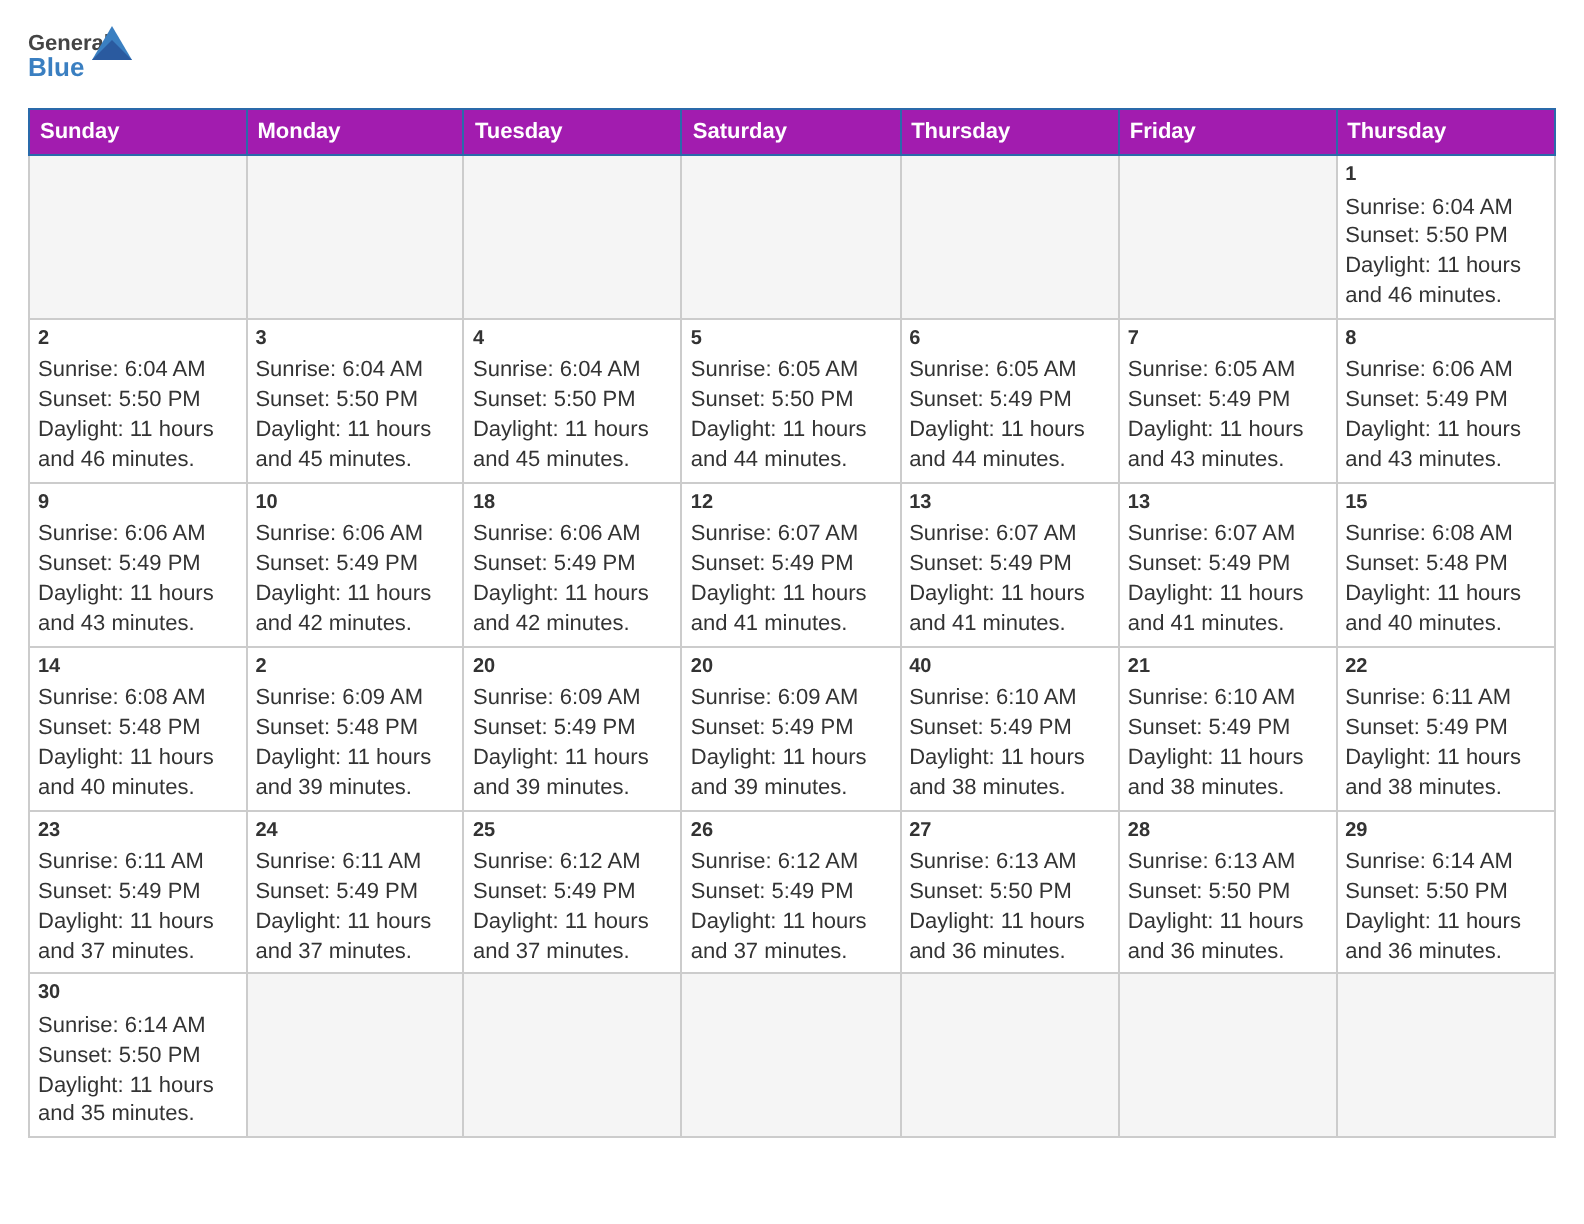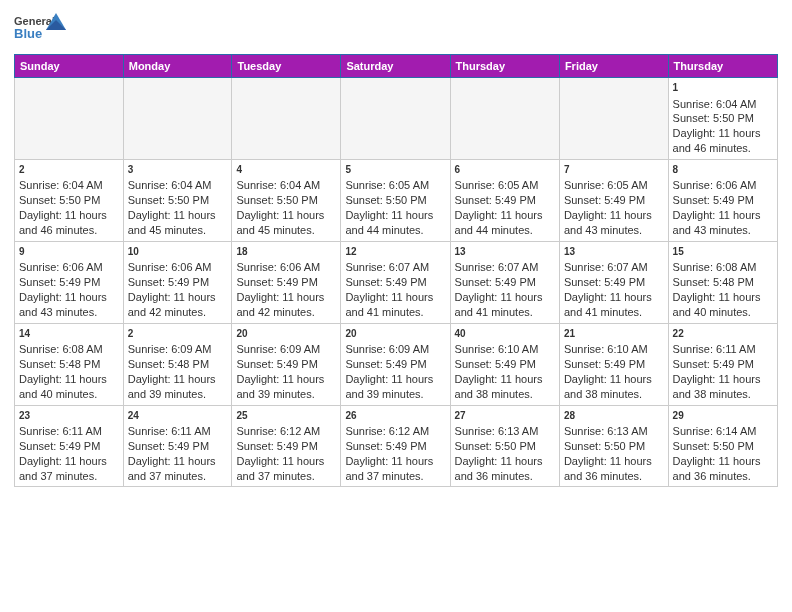--- a/index.html
+++ b/index.html
@@ -237,15 +237,27 @@
           </td>
           <td>
             <span class="day-number">28</span>
             <div class="day-info">Sunrise: 6:13 AM<br>Sunset: 5:50 PM<br>Daylight: 11 hours and 36 minutes.</div>
           </td>
           <td>
             <span class="day-number">29</span>
             <div class="day-info">Sunrise: 6:14 AM<br>Sunset: 5:50 PM<br>Daylight: 11 hours and 36 minutes.</div>
           </td>
         </tr>
+        <tr>
+          <td>
+            <span class="day-number">30</span>
+            <div class="day-info">Sunrise: 6:14 AM<br>Sunset: 5:50 PM<br>Daylight: 11 hours and 35 minutes.</div>
+          </td>
+          <td class="empty"></td>
+          <td class="empty"></td>
+          <td class="empty"></td>
+          <td class="empty"></td>
+          <td class="empty"></td>
+          <td class="empty"></td>
+        </tr>
       </tbody>
   </table>
 </div>
 
 </body></html>

